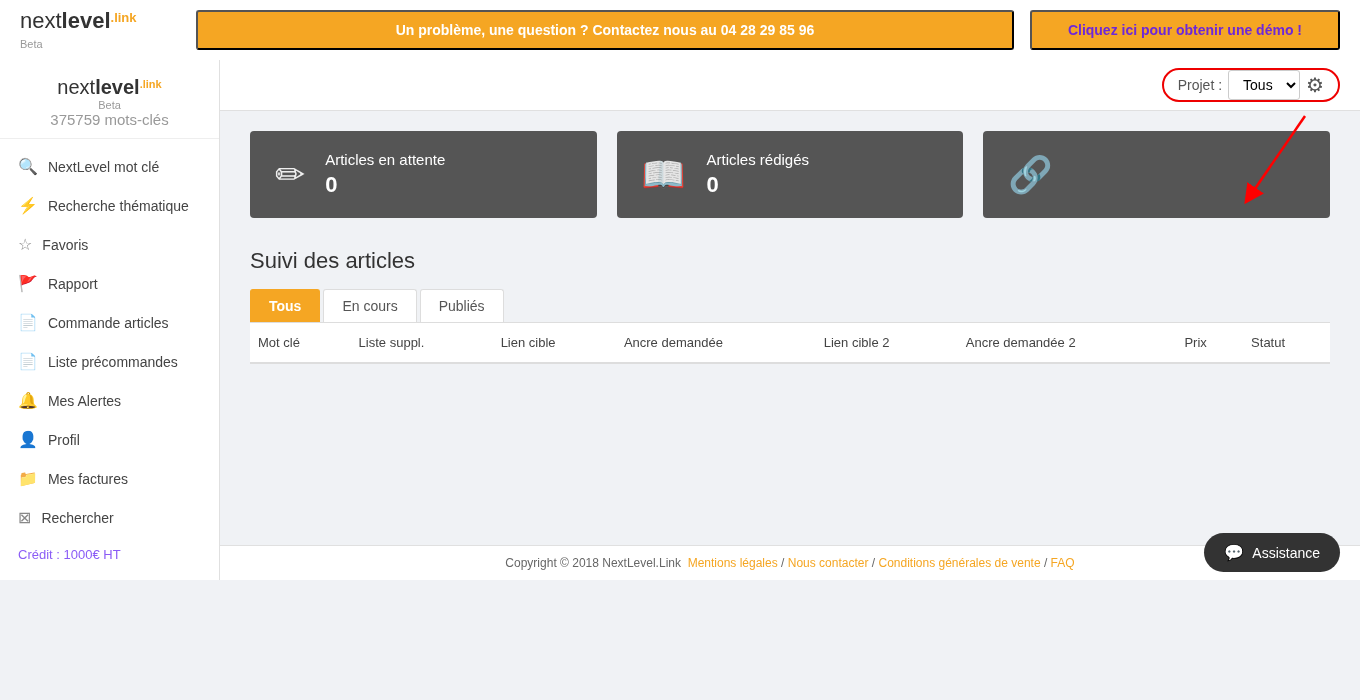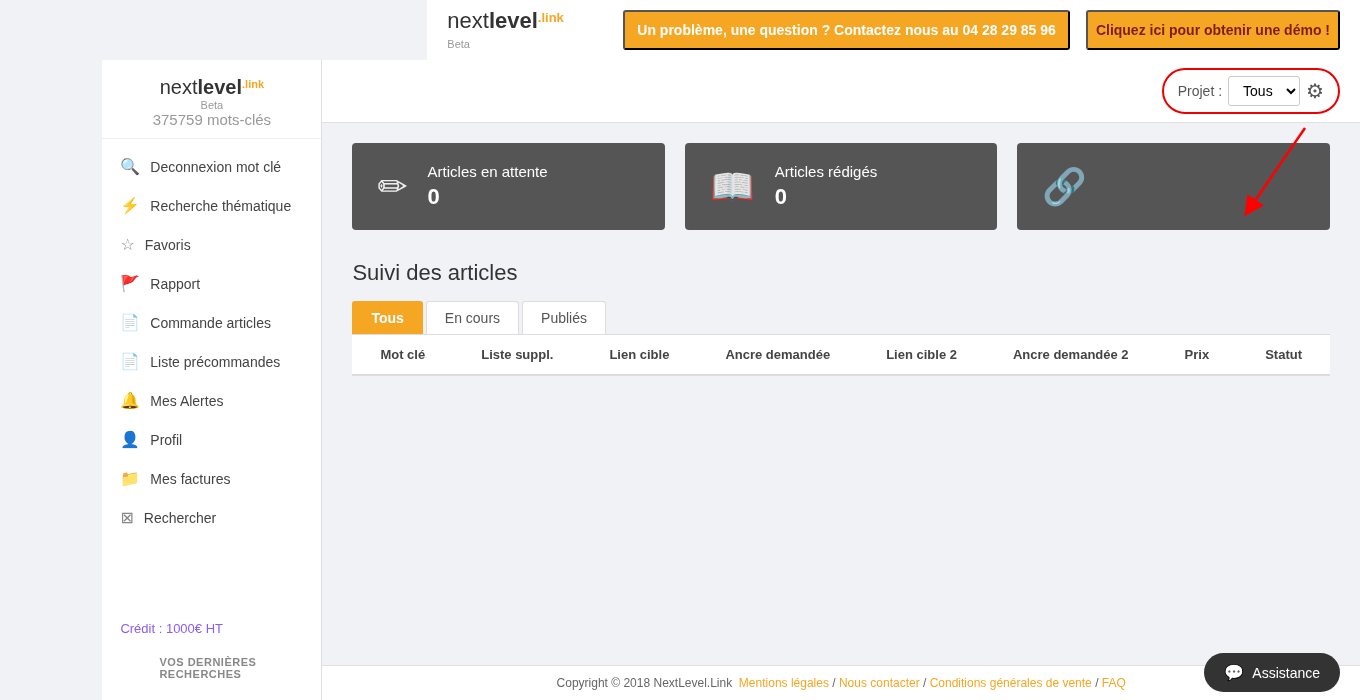--- a/index.html
+++ b/index.html
@@ -1,33 +1,33 @@
 <!DOCTYPE html>
 <html><head>
   <meta charset="utf-8">
   <style>
     * { box-sizing: border-box; margin: 0; padding: 0; }
     body { font-family: 'Segoe UI', Arial, sans-serif; background: #f0f2f5; min-height: 700px; display: flex; flex-direction: column; }
 
     
-    .app-wrapper { display: flex; flex-direction: column; height: 700px; overflow: hidden; align-items: flex-end; }
+    .app-wrapper { display: flex; flex-direction: column; height: 580px; overflow: hidden; }
     .top-banner { display: flex; align-items: center; background: #fff; padding: 8px 20px; gap: 16px; }
     .main-area { display: flex; flex: 1; overflow: hidden; }
     .sidebar { width: 220px; background: #fff; border-right: 1px solid #e0e0e0; display: flex; flex-direction: column; padding: 10px 0; overflow-y: auto; flex-shrink: 0; }
     .content { flex: 1; display: flex; flex-direction: column; overflow: hidden; }
     .content-header { background: #fff; border-bottom: 1px solid #e0e0e0; padding: 8px 20px; display: flex; justify-content: flex-end; align-items: center; gap: 10px; }
     .content-body { flex: 1; padding: 20px 30px; overflow-y: auto; background: #f0f2f5; }
     .footer { background: #fff; border-top: 1px solid #e0e0e0; padding: 10px 20px; font-size: 12px; color: #666; text-align: center; position: relative; margin-top: 8px; }
 
     
     .logo-area { padding: 10px 15px 5px; text-align: center; border-bottom: 1px solid #eee; margin-bottom: 10px; }
 
     
     .banner-contact { background: #f5a623; color: #fff; font-weight: 600; font-size: 14px; padding: 10px 12px; border-radius: 3px; flex: 1; text-align: center; cursor: pointer; }
-    .banner-demo { background: #f5a623; color: #7f1d1d; font-weight: 600; font-size: 14px; padding: 10px 8px; border-radius: 3px; cursor: pointer; }
+    .banner-demo { background: #f5a623; color: #6d28d9; font-weight: 600; font-size: 14px; padding: 10px 36px; border-radius: 3px; cursor: pointer; }
 
     
     .sidebar-nav-item { display: flex; align-items: center; gap: 10px; padding: 10px 18px; font-size: 14px; color: #444; cursor: pointer; text-decoration: none; }
     .nav-icon { font-size: 16px; color: #888; flex-shrink: 0; }
     .sidebar-credit { padding: 10px 18px; font-size: 13px; color: #8b5cf6; margin-top: auto; }
     .sidebar-last-searches { padding: 10px 25px; font-size: 11px; font-weight: 700; color: #888; letter-spacing: 0.5px; text-transform: uppercase; margin-left: 32px; }
 
     
     .projet-label { font-size: 14px; color: #555; }
     .projet-select { border: 1px solid #ccc; padding: 5px 10px; font-size: 14px; border-radius: 3px; background: #fff; cursor: pointer; }
@@ -43,29 +43,29 @@
     
     .section-title { font-size: 22px; color: #333; margin-bottom: 15px; font-weight: 400; }
 
     
     .tabs-row { display: flex; gap: 0; margin-bottom: 0; border-bottom: 1px solid #ddd; }
     .tab-btn { padding: 8px 18px; font-size: 14px; border: 1px solid #ddd; background: #fff; cursor: pointer; color: #555; border-bottom: none; margin-right: 3px; border-radius: 3px 3px 0 0; }
     .tab-btn.active { background: #f5a623; color: #fff; border-color: #f5a623; font-weight: 600; }
 
     
     .articles-table { width: 100%; border-collapse: collapse; background: #fff; }
-    .articles-table th { padding: 12px 28px; text-align: left; font-size: 13px; font-weight: 700; color: #444; border-bottom: 2px solid #ddd; background: #fff; }
+    .articles-table th { padding: 12px 8px; text-align: left; font-size: 13px; font-weight: 400; color: #444; border-bottom: 2px solid #ddd; background: #fff; }
 
     
     .footer-links a { color: #f5a623; text-decoration: none; }
     .assistance-btn { position: absolute; right: 20px; bottom: 8px; background: #333; color: #fff; border: none; border-radius: 25px; padding: 10px 20px; font-size: 14px; cursor: pointer; display: flex; align-items: center; gap: 8px; }
     .assist-icon { font-size: 16px; }
 
     
-    .project-area { display: flex; align-items: center; gap: 6px; border: 2.5px solid #e00; border-radius: 50px; padding: 6px 14px; position: relative; }
+    .project-area { display: flex; align-items: center; gap: 6px; border: 2.5px solid #e00; border-radius: 50px; padding: 0 14px; position: relative; }
   </style>
 </head>
 <body>
 
 <div class="app-wrapper">
 
   <div class="top-banner">
     <div class="logo-area" style="text-align:left; border:none; margin:0; padding:0; min-width:160px;">
       <div>
         <span style="font-size:22px; font-weight:300; color:#333;">next</span><span style="font-size:22px; font-weight:700; color:#333;">level</span><span style="font-size:13px; color:#f5a623; font-weight:700; vertical-align:super;">.link</span>
@@ -84,21 +84,21 @@
       <div style="padding: 6px 15px 10px; text-align:center; border-bottom:1px solid #eee; margin-bottom:8px;">
         <div>
           <span style="font-size:20px; font-weight:300; color:#333;">next</span><span style="font-size:20px; font-weight:700; color:#333;">level</span><span style="font-size:11px; color:#f5a623; font-weight:700; vertical-align:super;">.link</span>
         </div>
         <div style="font-size:11px; color:#999;">Beta</div>
         <div style="font-size:15px; color:#999;">375759 mots-clés</div>
       </div>
 
       <a class="sidebar-nav-item">
         <span class="nav-icon">🔍</span>
-        <span>Deconnexion mot clé</span>
+        <span>NextLevel mot clé</span>
       </a>
       <a class="sidebar-nav-item">
         <span class="nav-icon">⚡</span>
         <span>Recherche thématique</span>
       </a>
       <a class="sidebar-nav-item">
         <span class="nav-icon">☆</span>
         <span>Favoris</span>
       </a>
       <a class="sidebar-nav-item">

